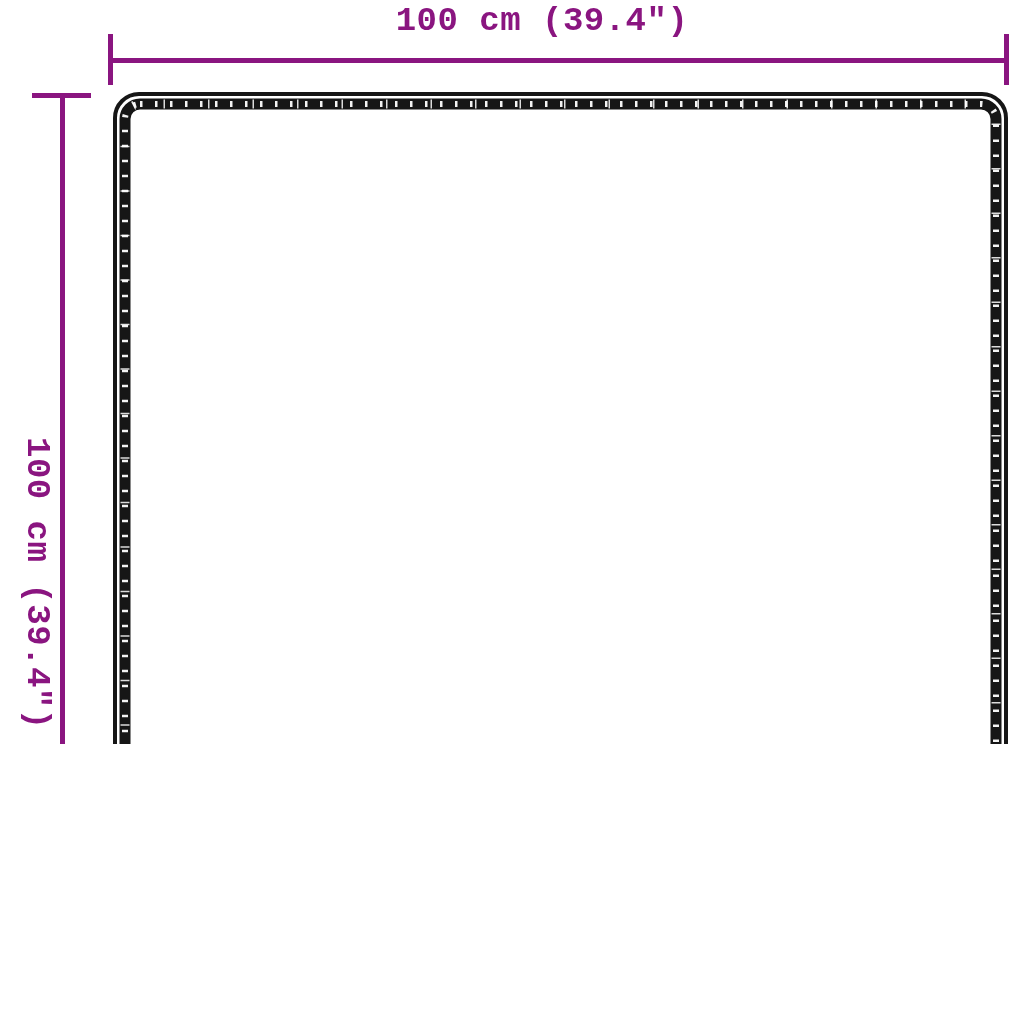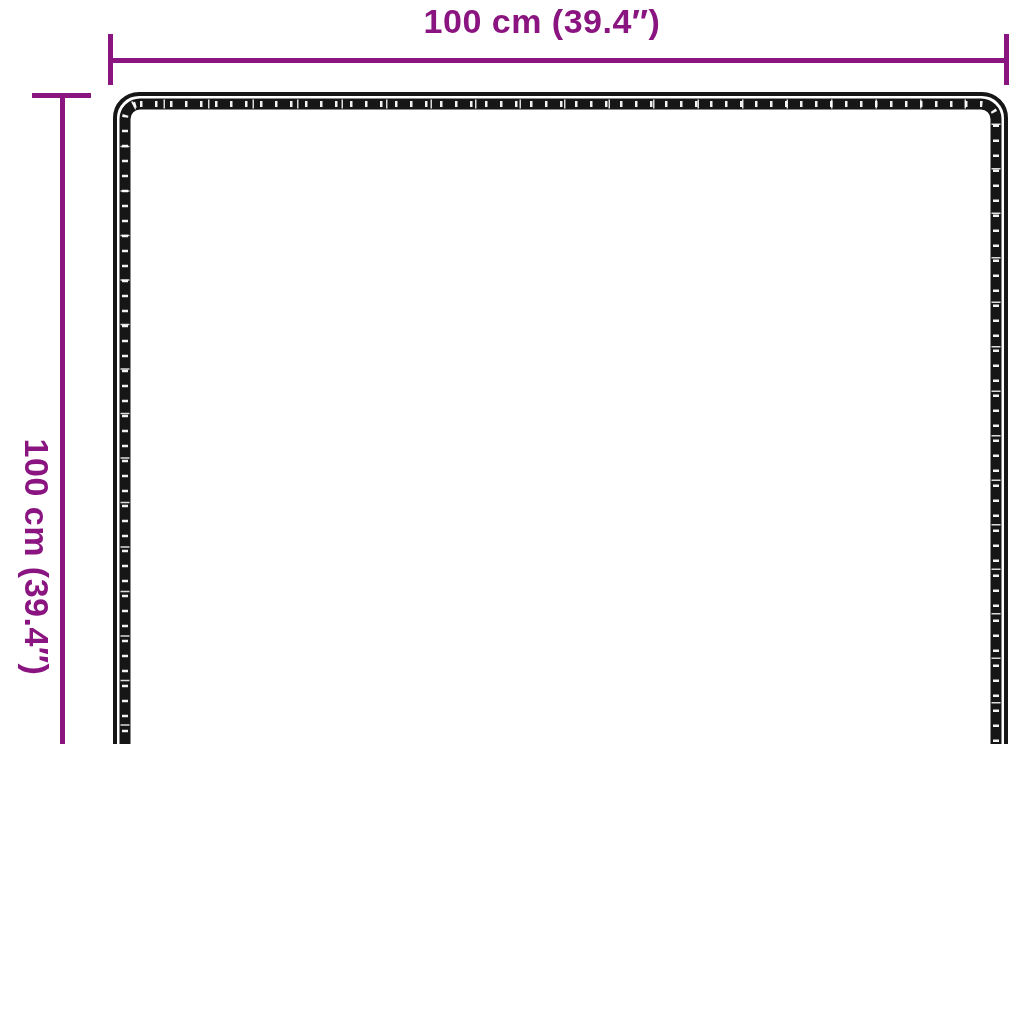--- a/index.html
+++ b/index.html
@@ -5,21 +5,21 @@
   html, body {
     margin: 0;
     padding: 0;
     background: #ffffff;
   }
   .canvas {
     position: relative;
     width: 1024px;
     height: 744px;
     background: var(--bg, #ffffff);
-    font-family: Liberation Sans, sans-serif;
+    font-family: Liberation Mono, monospace;
     overflow: hidden;
   }
   
   .dimline {
     position: absolute;
     background: var(--accent, #8a1580);
   }
   .h-line   { left: 110px; top: 58px;  width: 897px; height: 5px; }
   .h-tick-l { left: 108px; top: 34px;  width: 5px;   height: 51px; }
   .h-tick-r { left: 1004px;top: 34px;  width: 5px;   height: 51px; }

